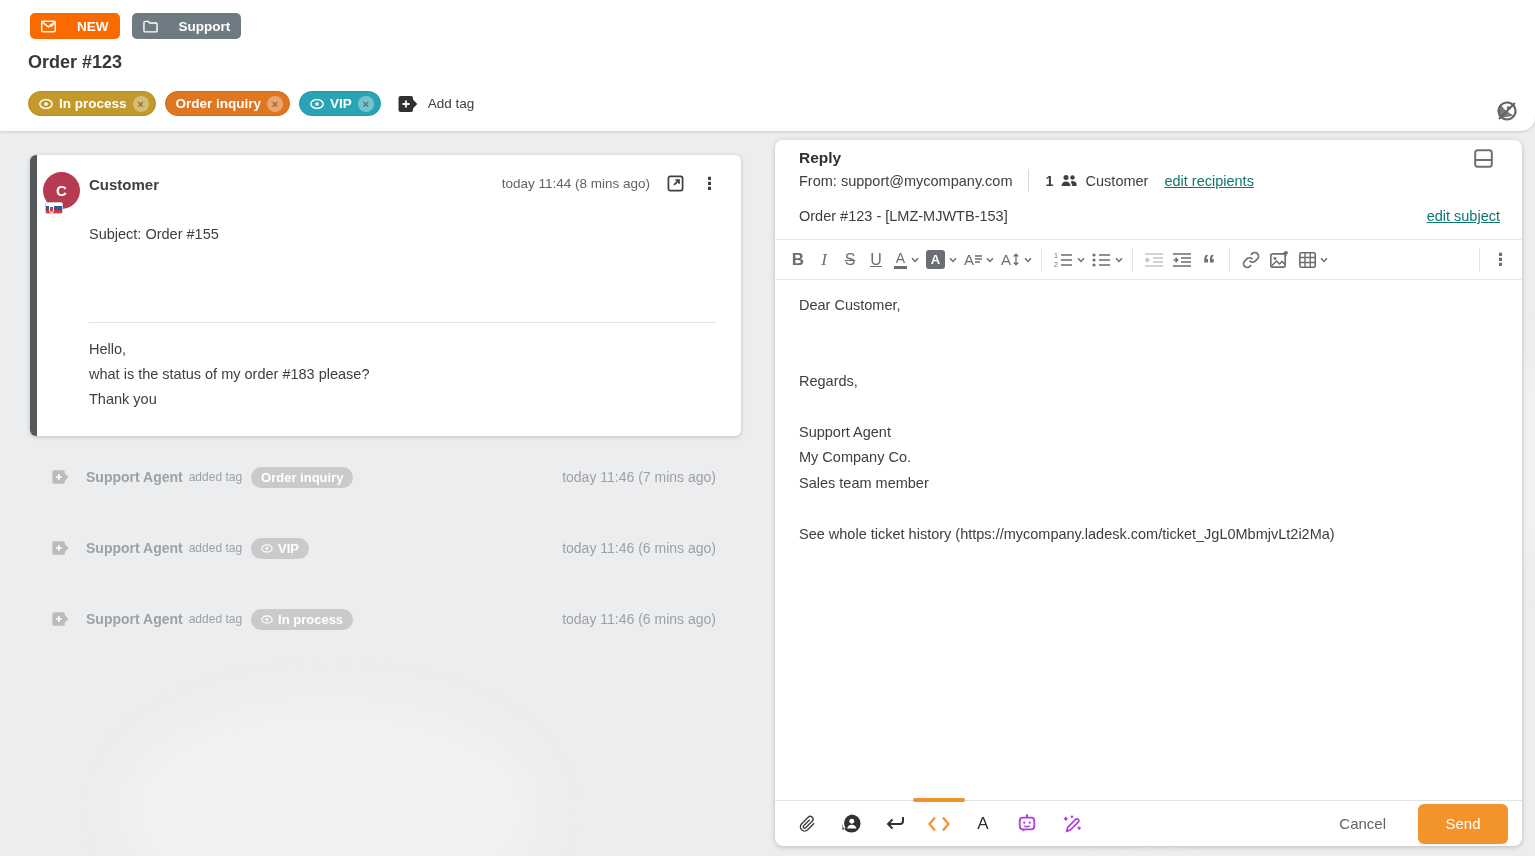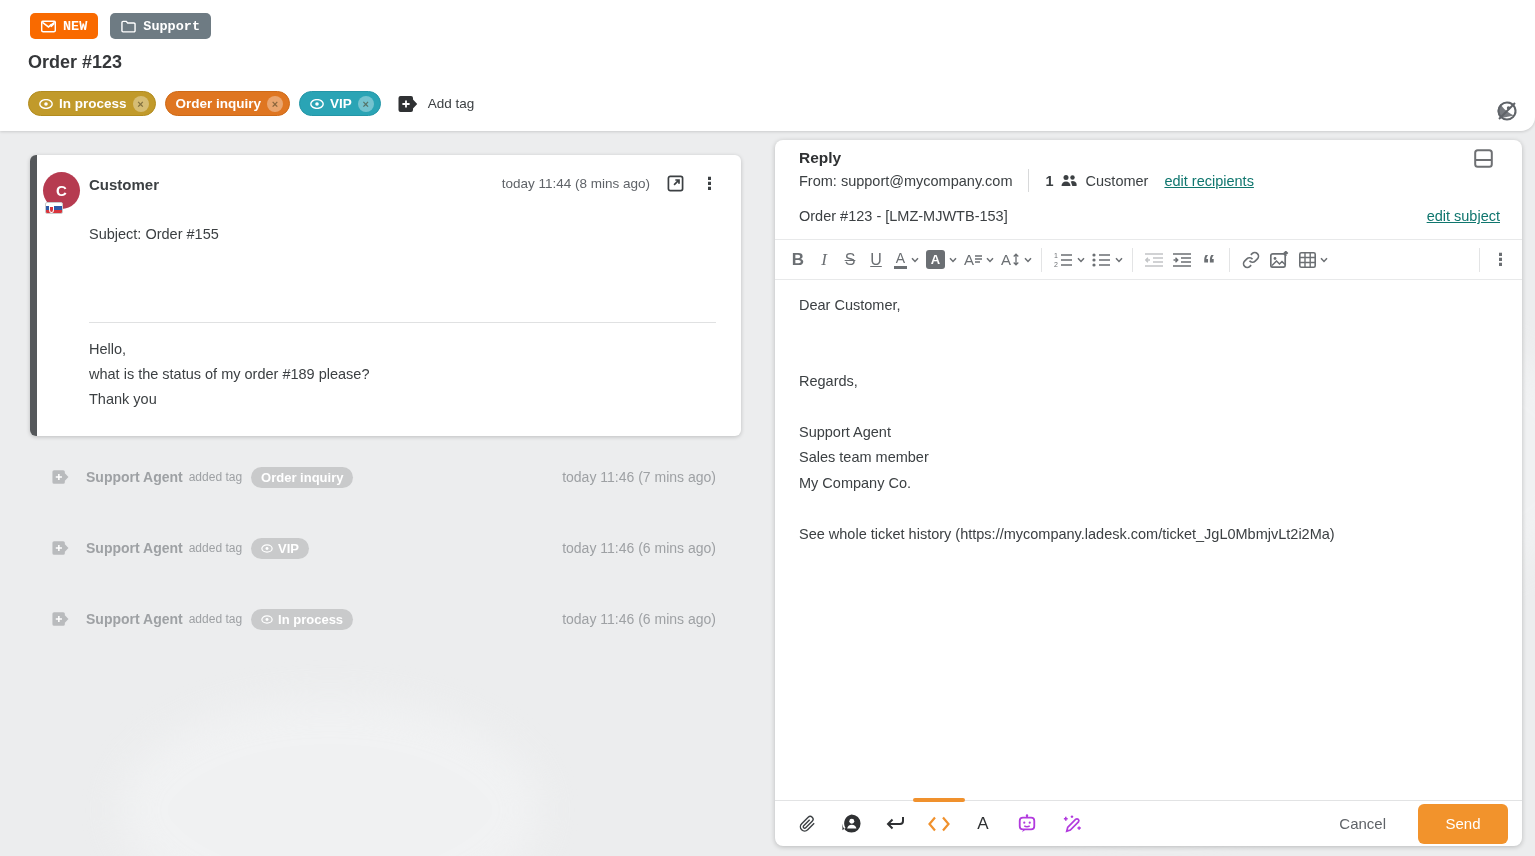--- a/index.html
+++ b/index.html
@@ -17,22 +17,22 @@
   .cloud.c3 { width:420px; height:220px; left:120px; top:700px; opacity:.6; }
 
   
   .top-header {
     position:absolute; left:0; top:0; width:1535px; height:131px;
     background:#FFFFFF; border-radius:0 0 14px 0;
     box-shadow:0 1px 3px rgba(0,0,0,.14); z-index:5;
   }
   .badge-row { position:absolute; left:30px; top:13px; display:flex; gap:12px; }
   .badge {
-    height:26px; display:flex; align-items:center; gap:7px; padding:6px 11px;
-    border-radius:5px; color:#fff; font-size:13.5px; font-weight:bold;font-family:Liberation Mono, monospace;
+    height:26px; display:flex; align-items:center; gap:21px; padding:6px 11px;
+    border-radius:5px; color:#fff; font-size:13.5px; font-weight:bold;
   }
   .badge.new { background:#F96A00; }
   .badge.support { background:#6E7B83; }
   .ticket-title { position:absolute; left:28px; top:52px; font-size:18px; font-weight:bold; color:#35373A; }
   .tag-row { position:absolute; left:28px; top:91px; display:flex; align-items:center; gap:9px; }
   .tag {
     height:25px; display:flex; align-items:center; gap:6px; padding:0 6px 0 10px;
     border-radius:13px; color:#fff; font-size:13.5px; font-weight:bold; cursor:default;
   }
   .tag.gold   { background:#C19A2B; border:1px solid #B28C1F; }
@@ -238,21 +238,21 @@
     </div>
 
     <div class="msg-meta">
       <div>Subject: Order #155</div>
     </div>
 
     <div class="msg-divider"></div>
 
     <div class="msg-body">
       <div>Hello,</div>
-      <div>what is the status of my order #189 please?</div>
+      <div>what is the status of my order #183 please?</div>
       <div>Thank you</div>
     </div>
   </div>
 
   <div class="event-row" style="top:462px;">
     <span class="tagplus">
       <svg width="18" height="16" viewBox="0 0 21 18">
           <path d="M2.5 1 h10.5 a2 2 0 0 1 2 2 v1.6 l4.2 4.4 -4.2 4.4 v1.6 a2 2 0 0 1 -2 2 h-10.5 a2 2 0 0 1 -2 -2 v-12 a2 2 0 0 1 2 -2 z" fill="#B9BBBD"></path>
           <path d="M8 5.4 v7.2 M4.4 9 h7.2" stroke="#fff" stroke-width="1.8"></path>
         </svg>
@@ -466,22 +466,22 @@
         </div>
     </div>
 
     <div class="editor">
       <div class="ed-line">Dear Customer,</div>
       <div class="ed-line"></div>
       <div class="ed-line"></div>
       <div class="ed-line">Regards,</div>
       <div class="ed-line"></div>
       <div class="ed-line">Support Agent</div>
+      <div class="ed-line">My Company Co.</div>
       <div class="ed-line">Sales team member</div>
-      <div class="ed-line">My Company Co.</div>
       <div class="ed-line"></div>
       <div class="ed-line">See whole ticket history (https://mycompany.ladesk.com/ticket_JgL0MbmjvLt2i2Ma)</div>
     </div>
 
     <div class="reply-footer">
       <div class="ft-indicator"></div>
       <div class="ft-btn">
         <svg width="17" height="18" viewBox="0 0 24 24" fill="none" stroke="#3C4043" stroke-width="2">
             <path d="M21.44 11.05l-9.19 9.19a6 6 0 0 1-8.49-8.49l9.19-9.19a4 4 0 0 1 5.66 5.66l-9.2 9.19a2 2 0 0 1-2.83-2.83l8.49-8.48"></path>
           </svg>

